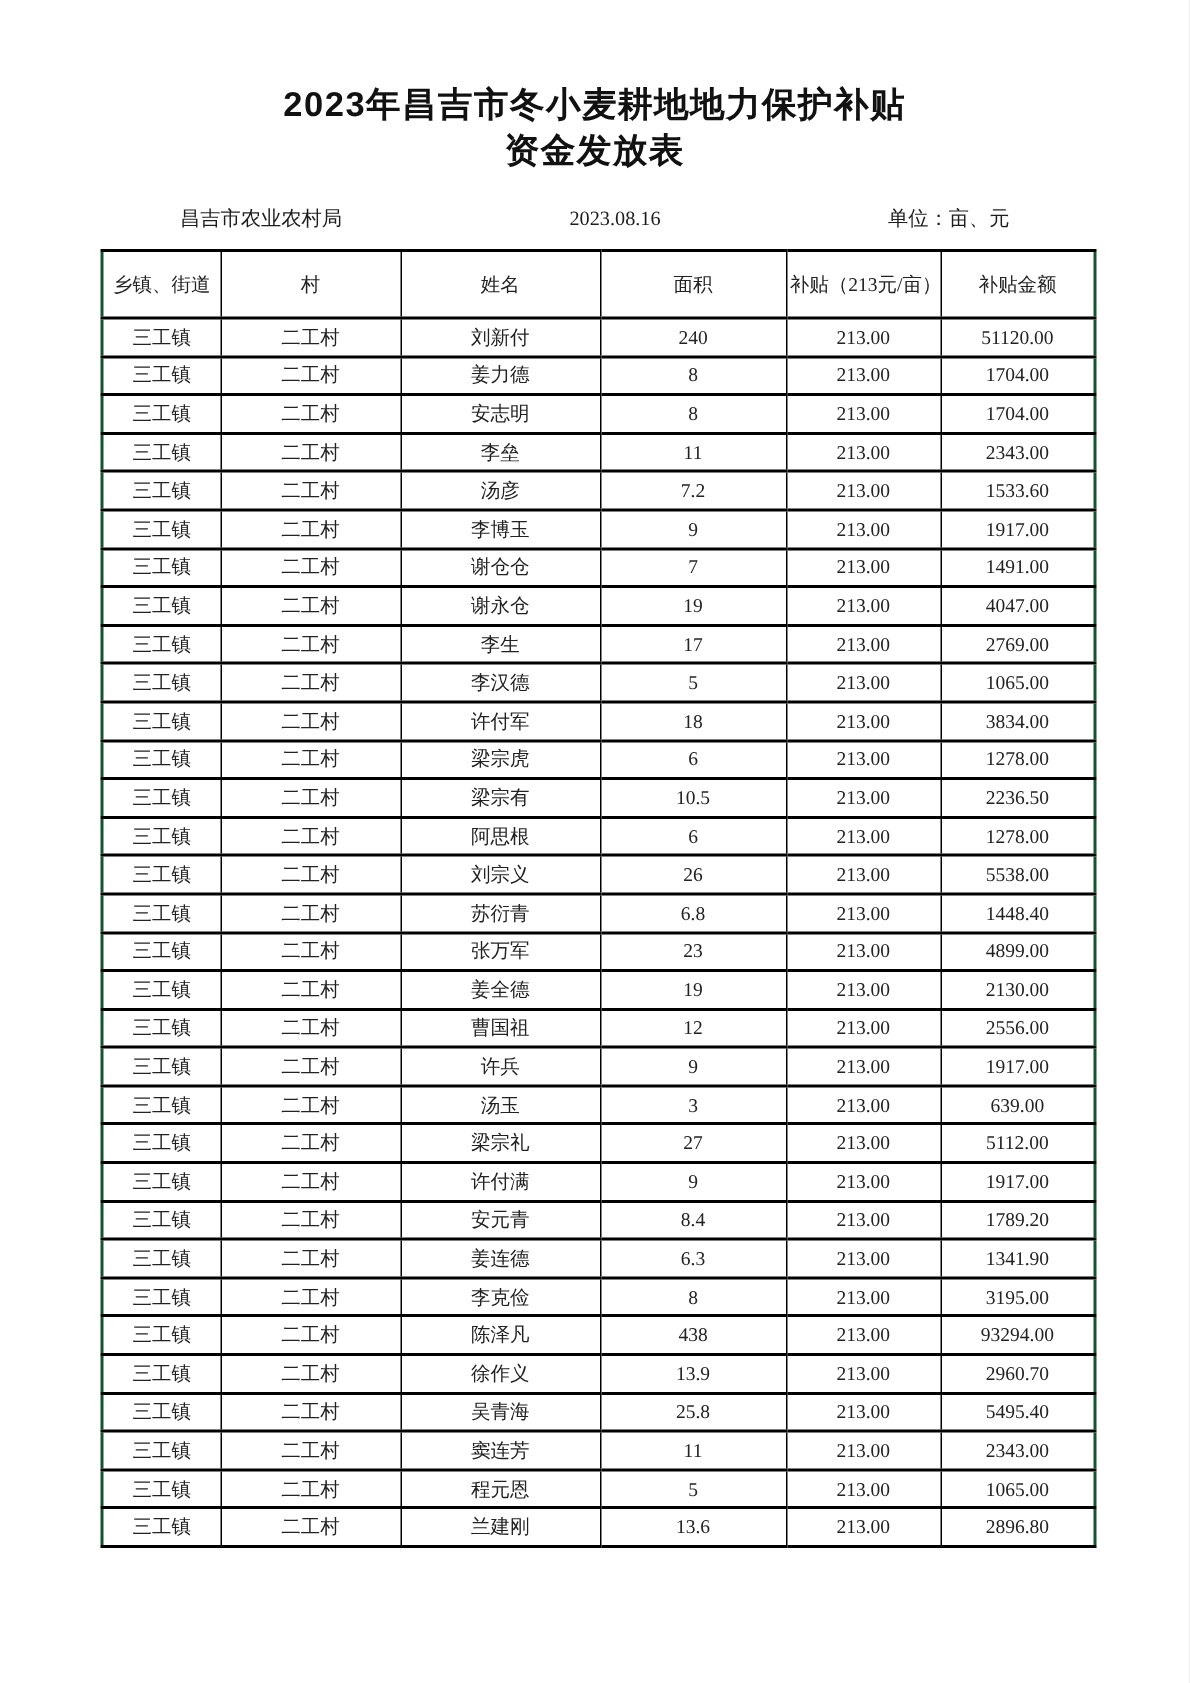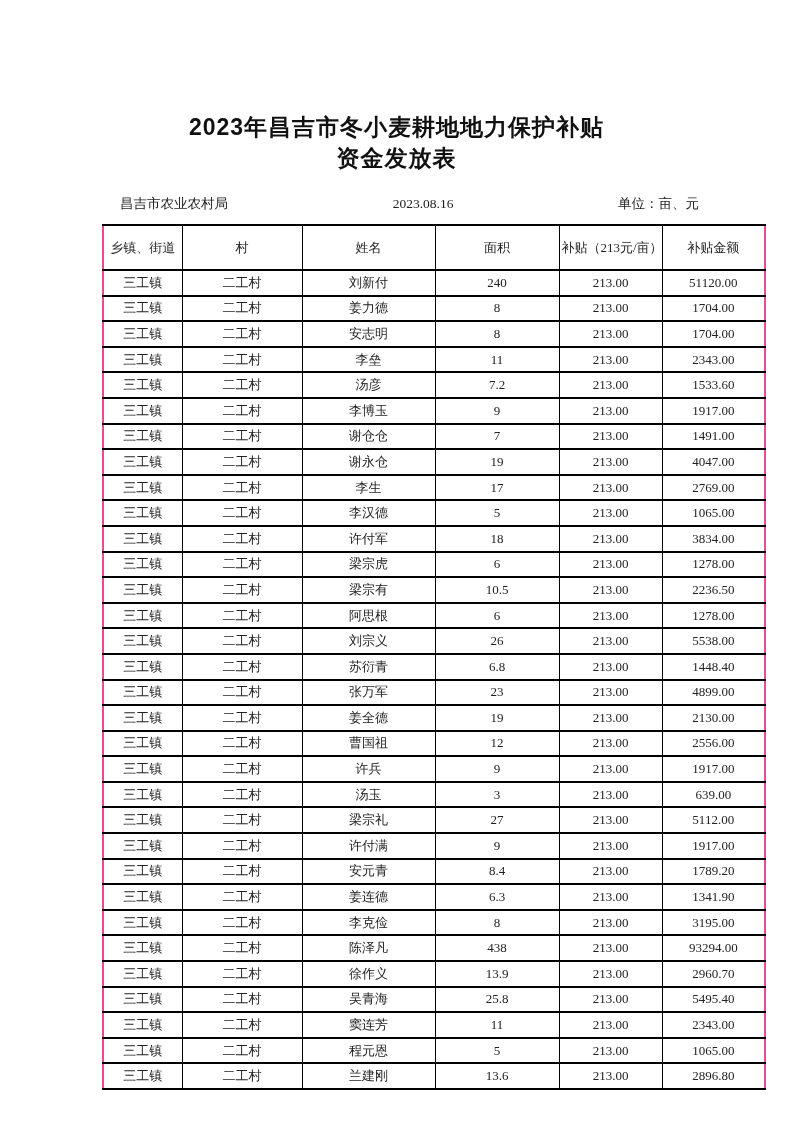--- a/index.html
+++ b/index.html
@@ -11,45 +11,45 @@
     width: 793px;
     height: 1122px;
     margin: 0 auto;
     background: #ffffff;
     position: relative;
     overflow: hidden;
     font-family: "Liberation Serif", "DejaVu Serif", serif;
     color: #1c1c1c;
   }
   .title-block {
-    padding-top: 112px;
+    padding-top: 54px;
     text-align: center;
     font-family: "Liberation Sans", "DejaVu Sans", sans-serif;
     font-weight: bold;
     font-size: 23px;
     line-height: 31px;
     letter-spacing: 1px;
     color: #111;
   }
   .info-row {
     margin-top: 21px;
     padding-left: 120px;
-    padding-right: 94px;
+    padding-right: 120px;
     display: flex;
     justify-content: space-between;
     align-items: baseline;
     font-size: 13.5px;
     color: #1c1c1c;
   }
   table.subsidy-table {
-    margin: 11px 0 0 102px;
+    margin: 11px 0 0 67px;
     border-collapse: collapse;
     table-layout: fixed;
     width: 664px;
-    border: 2px solid #ec4899;
+    border: 2px solid #14532d;
   }
   table.subsidy-table th,
   table.subsidy-table td {
     border-left: 1px solid #000;
     border-right: 1px solid #000;
     border-top: 2px solid #000;
     border-bottom: 2px solid #000;
     text-align: center;
     vertical-align: middle;
     padding: 0 2px;

